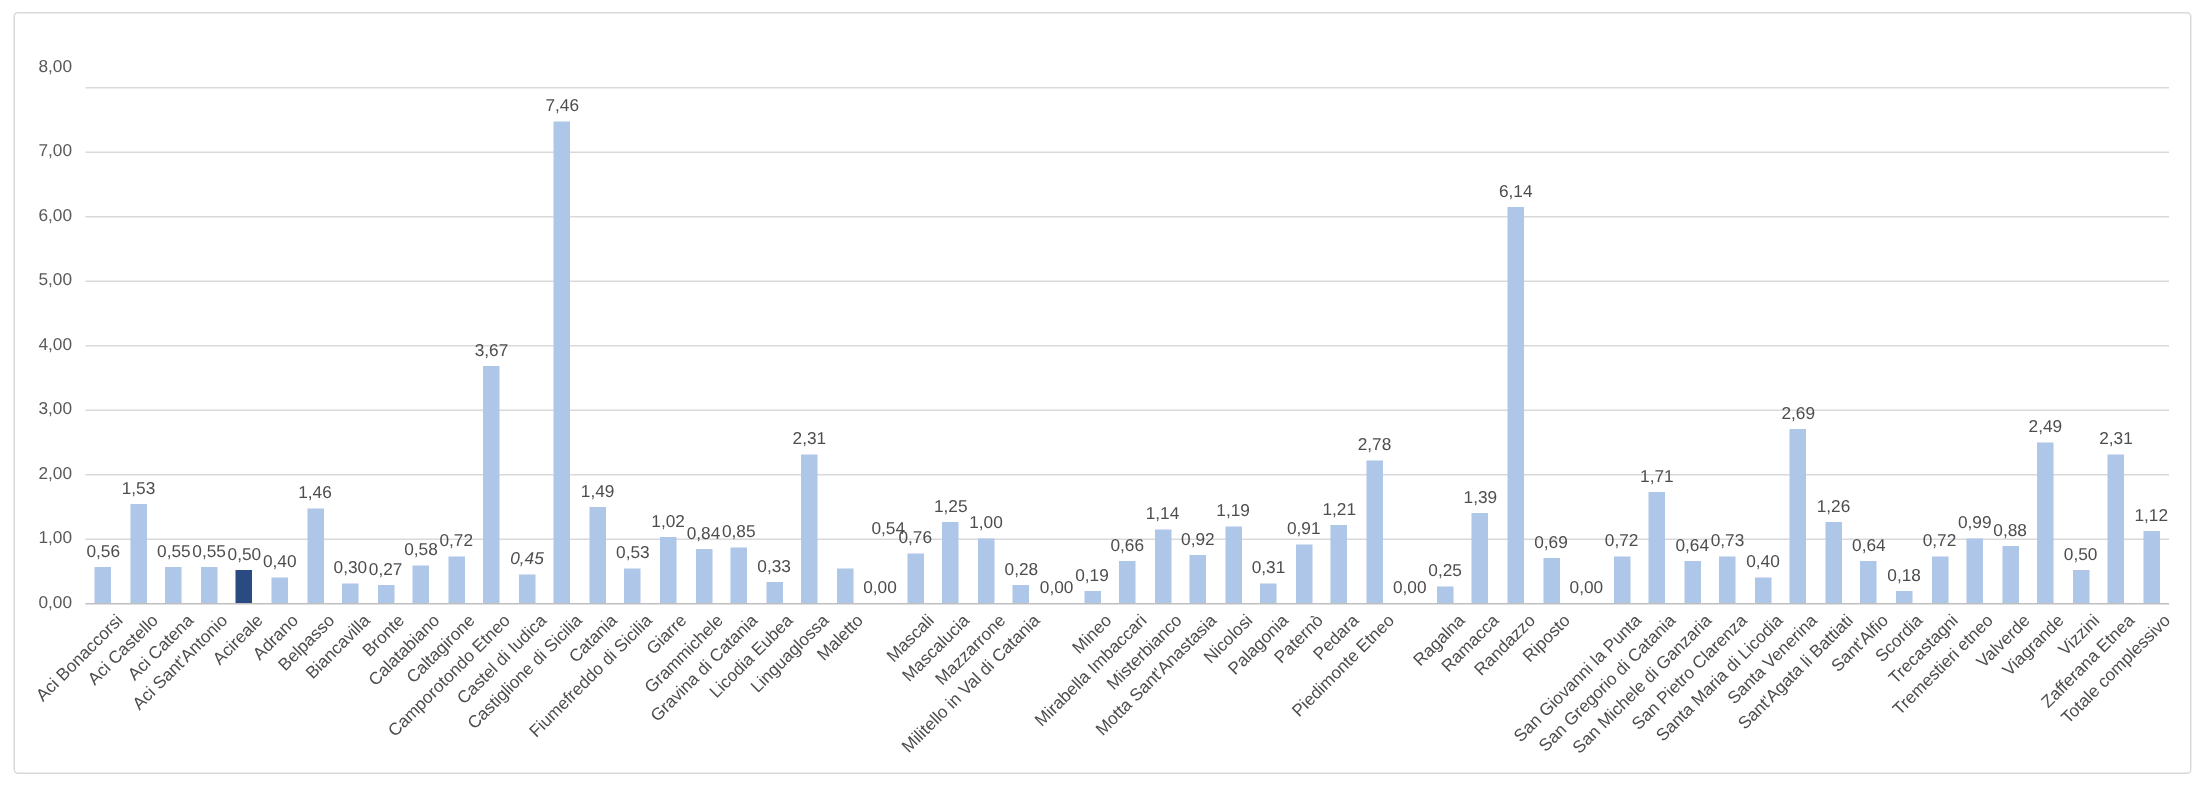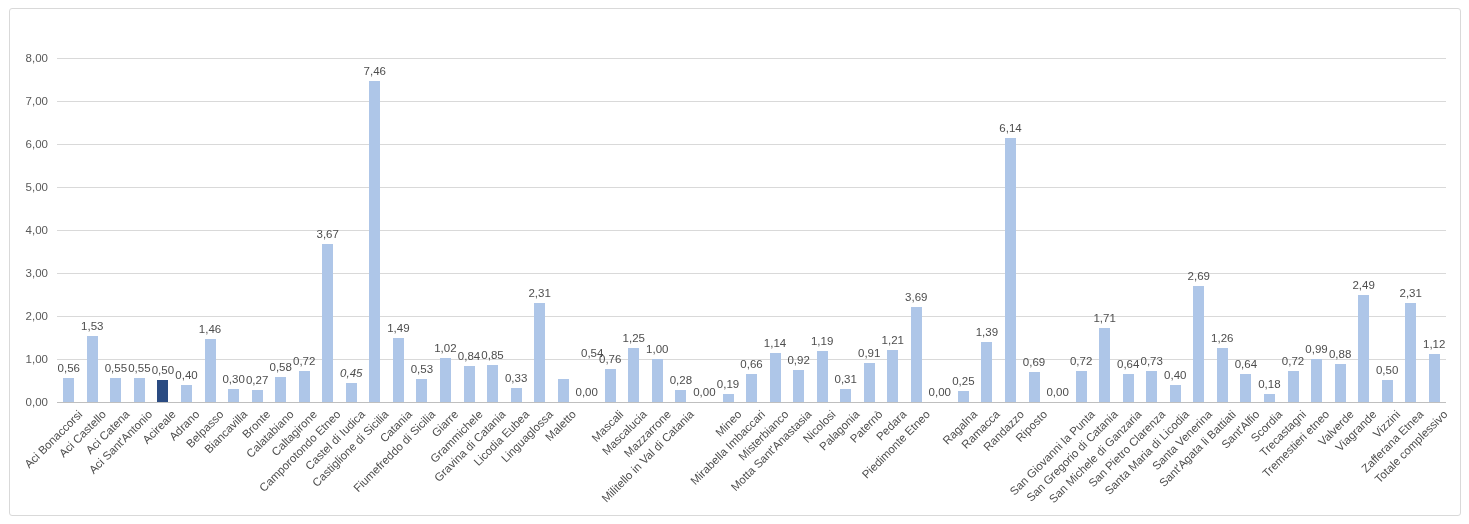--- a/index.html
+++ b/index.html
@@ -59,21 +59,21 @@
       <div class="ytick" style="left: 2px; top: 266px; color: rgb(89, 89, 89);">3,00</div>
       <div class="gridline" style="left: 57px; width: 1389px; top: 230px; background: rgb(217, 217, 217);"></div>
       <div class="ytick" style="left: 2px; top: 223px; color: rgb(89, 89, 89);">4,00</div>
       <div class="gridline" style="left: 57px; width: 1389px; top: 187px; background: rgb(217, 217, 217);"></div>
       <div class="ytick" style="left: 2px; top: 180px; color: rgb(89, 89, 89);">5,00</div>
       <div class="gridline" style="left: 57px; width: 1389px; top: 144px; background: rgb(217, 217, 217);"></div>
       <div class="ytick" style="left: 2px; top: 137px; color: rgb(89, 89, 89);">6,00</div>
       <div class="gridline" style="left: 57px; width: 1389px; top: 101px; background: rgb(217, 217, 217);"></div>
       <div class="ytick" style="left: 2px; top: 94px; color: rgb(89, 89, 89);">7,00</div>
       <div class="gridline" style="left: 57px; width: 1389px; top: 58px; background: rgb(217, 217, 217);"></div>
-      <div class="ytick" style="left: 2px; top: 51px; color: rgb(89, 89, 89);">8,00</div>
+      <div class="ytick" style="left: 2px; top: 38px; color: rgb(89, 89, 89);">8,00</div>
       <div class="baseline" style="left: 57px; width: 1389px; top: 402px; background: rgb(191, 191, 191);"></div>
       <div class="bar" style="left: 63.3px; width: 11px; top: 378px; height: 24px; background: rgb(174, 198, 232);"></div>
       <div class="vlabel" style="left: 68.8px; top: 361px; color: rgb(77, 77, 77);">0,56</div>
       <div class="cat" style="top: 408px; right: 1393.2px; color: rgb(77, 77, 77);">Aci Bonaccorsi</div>
       <div class="bar" style="left: 86.8px; width: 11px; top: 336px; height: 66px; background: rgb(174, 198, 232);"></div>
       <div class="vlabel" style="left: 92.3px; top: 319px; color: rgb(77, 77, 77);">1,53</div>
       <div class="cat" style="top: 408px; right: 1369.7px; color: rgb(77, 77, 77);">Aci Castello</div>
       <div class="bar" style="left: 110.4px; width: 11px; top: 378px; height: 24px; background: rgb(174, 198, 232);"></div>
       <div class="vlabel" style="left: 115.9px; top: 361px; color: rgb(77, 77, 77);">0,55</div>
       <div class="cat" style="top: 408px; right: 1346.1px; color: rgb(77, 77, 77);">Aci Catena</div>
@@ -166,21 +166,21 @@
       <div class="bar" style="left: 840.2px; width: 11px; top: 389px; height: 13px; background: rgb(174, 198, 232);"></div>
       <div class="vlabel" style="left: 845.7px; top: 372px; color: rgb(77, 77, 77);">0,31</div>
       <div class="cat" style="top: 408px; right: 616.3px; color: rgb(77, 77, 77);">Palagonia</div>
       <div class="bar" style="left: 863.7px; width: 11px; top: 363px; height: 39px; background: rgb(174, 198, 232);"></div>
       <div class="vlabel" style="left: 869.2px; top: 346px; color: rgb(77, 77, 77);">0,91</div>
       <div class="cat" style="top: 408px; right: 592.8px; color: rgb(77, 77, 77);">Paternò</div>
       <div class="bar" style="left: 887.3px; width: 11px; top: 350px; height: 52px; background: rgb(174, 198, 232);"></div>
       <div class="vlabel" style="left: 892.8px; top: 333px; color: rgb(77, 77, 77);">1,21</div>
       <div class="cat" style="top: 408px; right: 569.2px; color: rgb(77, 77, 77);">Pedara</div>
       <div class="bar" style="left: 910.8px; width: 11px; top: 307px; height: 95px; background: rgb(174, 198, 232);"></div>
-      <div class="vlabel" style="left: 916.3px; top: 290px; color: rgb(77, 77, 77);">3,69</div>
+      <div class="vlabel" style="left: 916.3px; top: 290px; color: rgb(77, 77, 77);">2,78</div>
       <div class="cat" style="top: 408px; right: 545.7px; color: rgb(77, 77, 77);">Piedimonte Etneo</div>
       <div class="vlabel" style="left: 939.8px; top: 385px; color: rgb(77, 77, 77);">0,00</div>
       <div class="bar" style="left: 957.9px; width: 11px; top: 391px; height: 11px; background: rgb(174, 198, 232);"></div>
       <div class="vlabel" style="left: 963.4px; top: 374px; color: rgb(77, 77, 77);">0,25</div>
       <div class="cat" style="top: 408px; right: 498.6px; color: rgb(77, 77, 77);">Ragalna</div>
       <div class="bar" style="left: 981.4px; width: 11px; top: 342px; height: 60px; background: rgb(174, 198, 232);"></div>
       <div class="vlabel" style="left: 986.9px; top: 325px; color: rgb(77, 77, 77);">1,39</div>
       <div class="cat" style="top: 408px; right: 475.1px; color: rgb(77, 77, 77);">Ramacca</div>
       <div class="bar" style="left: 1005px; width: 11px; top: 138px; height: 264px; background: rgb(174, 198, 232);"></div>
       <div class="vlabel" style="left: 1010.5px; top: 121px; color: rgb(77, 77, 77);">6,14</div>

